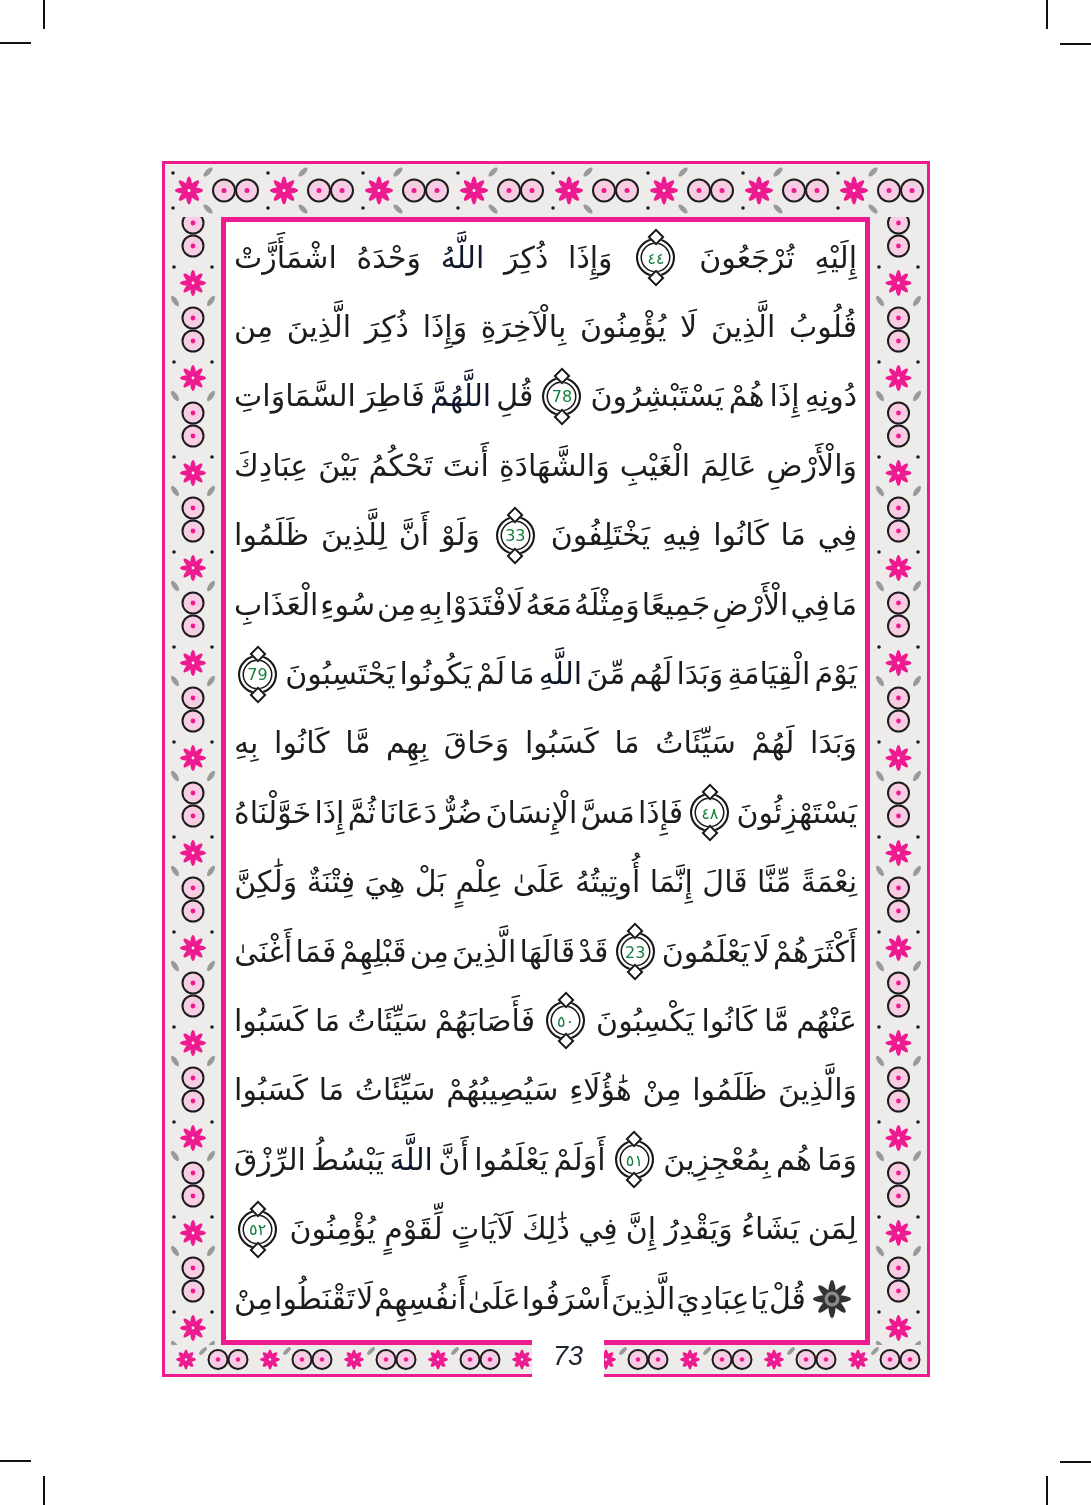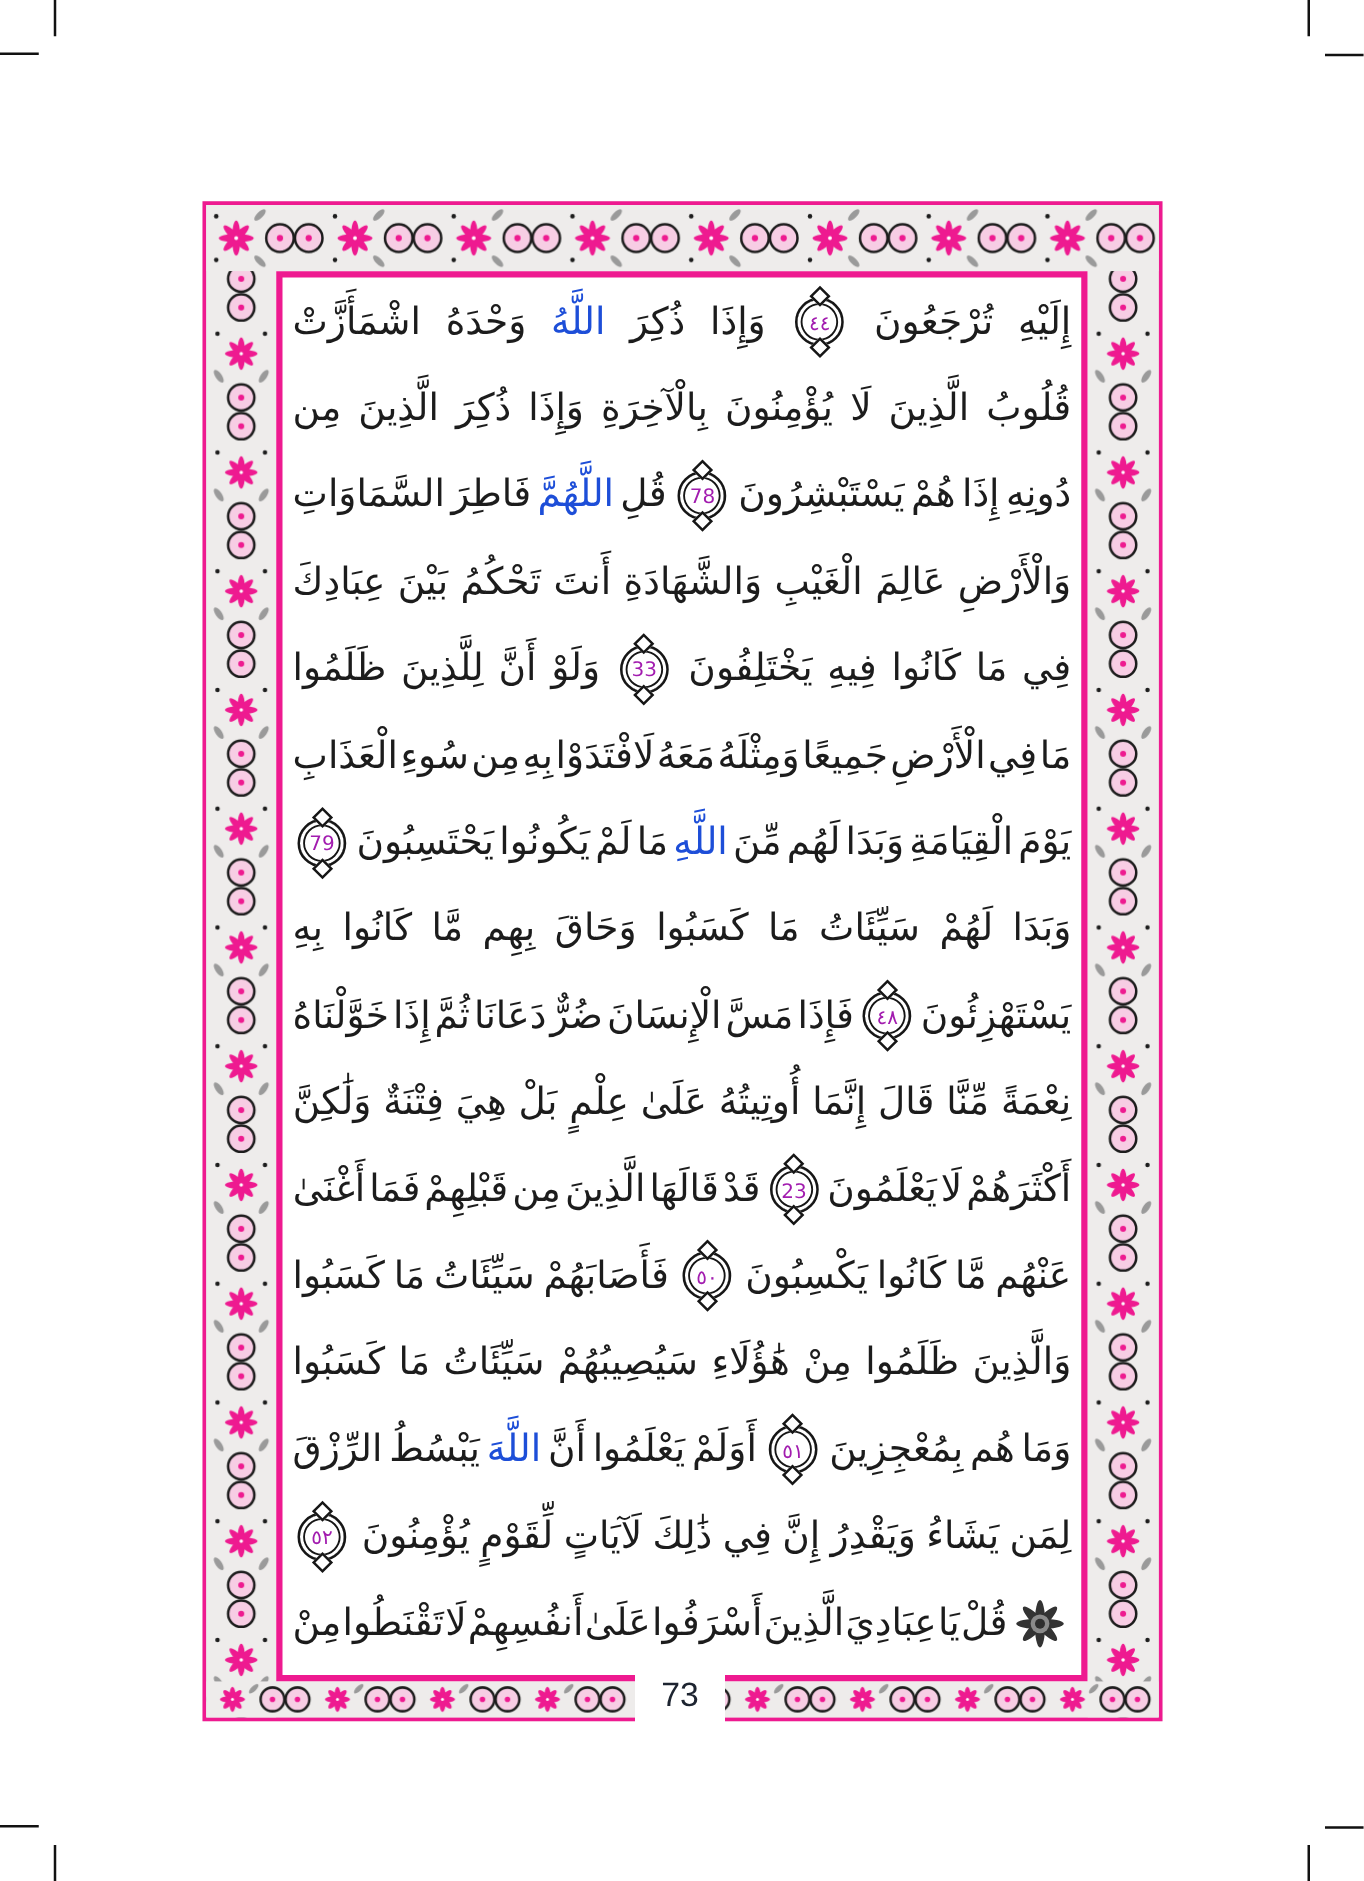--- a/index.html
+++ b/index.html
@@ -23,42 +23,42 @@
 
   
   .inner{position:absolute;left:56px;top:53px;right:57px;bottom:29px;
          border:5px solid #ee1a90;background:#ffffff;box-sizing:border-box;}
 
   
   .text-block{position:absolute;left:8px;right:8px;top:1px;bottom:1px;direction:rtl;}
   .line{display:flex;justify-content:space-between;align-items:center;direction:rtl;
         height:69.4px;font-size:30px;color:#1c1c1c;line-height:1;}
   .w{white-space:nowrap;}
-  .w.allah{color:#1d4ed8;}
+  .w.allah{color:#0f172a;}
 
   
   .medallion{position:relative;flex:0 0 auto;display:inline-flex;align-items:center;
              justify-content:center;width:39px;height:39px;border:2px solid #161616;
              border-radius:50%;background:#fff;box-sizing:border-box;
              box-shadow:inset 0 0 0 2.5px #ffffff, inset 0 0 0 4px #161616;
              margin:0 4px;}
   .medallion::before,.medallion::after{content:"";position:absolute;left:50%;
              width:8px;height:8px;margin-left:-6px;background:#ffffff;
              border:2px solid #161616;transform:rotate(45deg);}
   .medallion::before{top:-9px;}
   .medallion::after{bottom:-9px;}
-  .mnum{font-size:16px;color:#a21caf;padding-top:2px;}
+  .mnum{font-size:16px;color:#15803d;padding-top:2px;}
 
   
   .hizb{flex:0 0 auto;display:inline-flex;margin:0 2px;}
 
   
-  .page-number-gap{position:absolute;left:343px;bottom:-4px;width:72px;height:44px;
+  .page-number-gap{position:absolute;left:367px;bottom:-4px;width:72px;height:44px;
                    background:#ffffff;z-index:6;display:flex;align-items:center;
-                   justify-content:center;}
+                   justify-content:center;font-style:italic;}
   .page-number{font-family:"Liberation Sans","DejaVu Sans",sans-serif;
                font-size:27px;color:#1d2430;}
 </style>
 </head>
 <body>
 
 <div class="crop v" style="left:43px;top:0;"></div>
 <div class="crop h" style="left:0;top:42px;"></div>
 <div class="crop v" style="left:1046px;top:0;"></div>
 <div class="crop h" style="left:1060px;top:43px;"></div>

